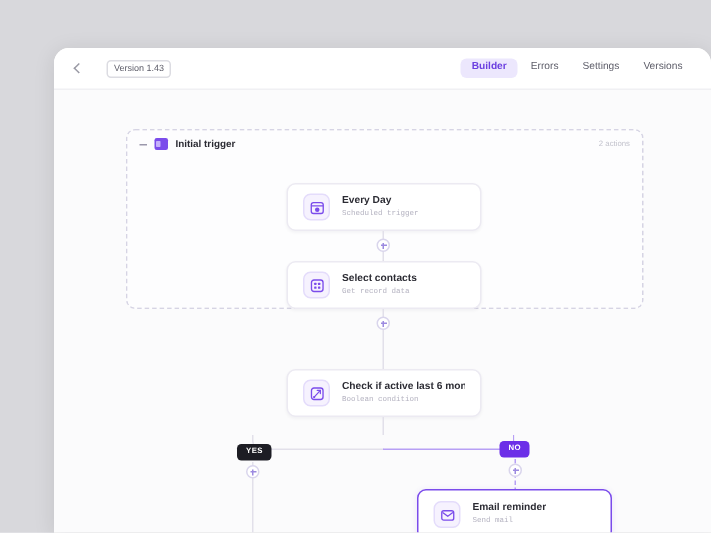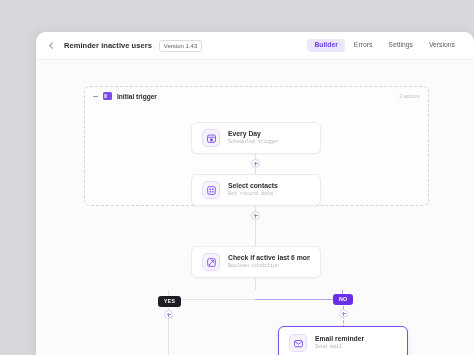--- a/index.html
+++ b/index.html
@@ -242,21 +242,20 @@
   }
   .elbow.purple { border-color: #b79ff5; }
 </style>
 </head>
 <body>
 
 <div class="window">
 
   <div class="header">
     <div class="back-chevron"></div>
-    <div class="doc-title">Reminder inactive users</div>
     <div class="version-badge">Version 1.43</div>
 
     <div class="tabs">
       <div class="tab active">Builder</div>
       <div class="tab">Errors</div>
       <div class="tab">Settings</div>
       <div class="tab">Versions</div>
     </div>
   </div>
 

